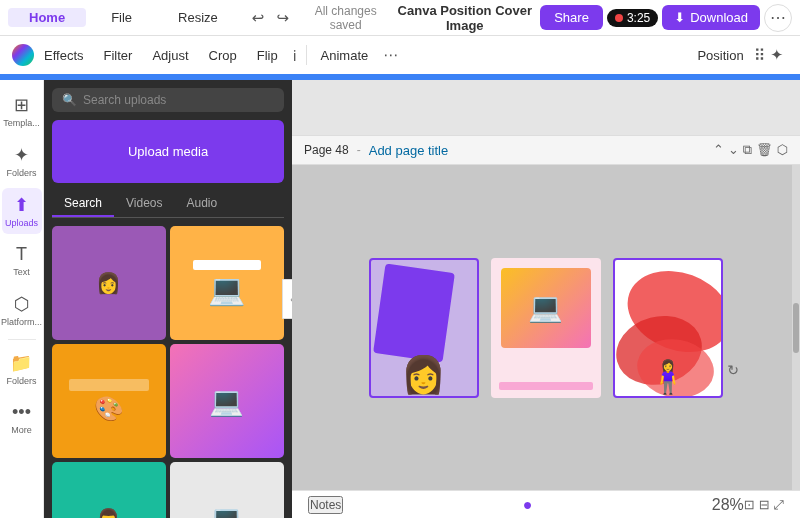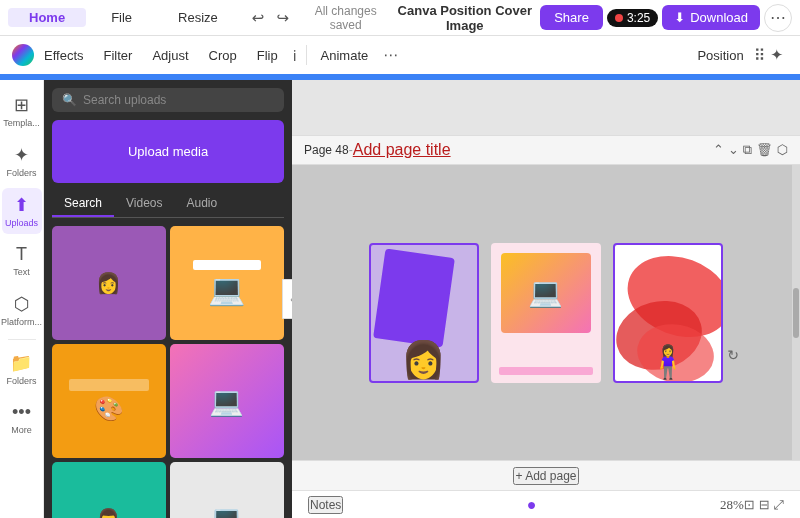--- a/index.html
+++ b/index.html
@@ -92,24 +92,24 @@
 
     
     .canvas-area {
       flex: 1; background: #e5e5e5; overflow: hidden; position: relative; display: flex; flex-direction: column;
     }
     .canvas-top-empty { height: 60px; background: #e5e5e5; }
 
     
     .page-strip {
       height: 30px; background: #f5f5f5; border-top: 1px solid #ddd; border-bottom: 1px solid #ddd;
-      display: flex; align-items: center; padding: 0 12px; 
+      display: flex; align-items: center; padding: 0 12px; gap: 8px;
     }
     .page-label { font-size: 12px; color: #333; font-weight: 500; }
-    .page-title-placeholder { font-size: 16px; color: #b91c1c; cursor: pointer; text-decoration: underline; }
+    .page-title-placeholder { font-size: 13px; color: #0369a1; cursor: pointer; }
     .page-strip-icons { display: flex; gap: 4px; margin-left: auto; }
     .page-strip-icon { font-size: 13px; color: #666; cursor: pointer; }
 
     
     .canvas-content {
       flex: 1; display: flex; align-items: center; justify-content: center;
       background: #c8c8c8; position: relative; overflow: hidden;
     }
     .canvas-thumb {
       border-radius: 4px; overflow: hidden; cursor: pointer; position: relative;
@@ -124,21 +124,21 @@
     }
     .add-page-btn { font-size: 12px; color: #555; cursor: pointer; }
 
     
     .status-bar {
       height: 28px; background: #fff; border-top: 1px solid #e0e0e0;
       display: flex; align-items: center; padding: 0 16px; gap: 0;
     }
     .notes-btn { font-size: 12px; color: #555; cursor: pointer; }
     .status-spacer { flex: 1; }
-    .zoom-display { font-size: 13px; color: #555; font-family: Liberation Serif, serif; }
+    .zoom-display { font-size: 16px; color: #555; }
     .zoom-icons { display: flex; gap: 4px; }
     .zoom-icon-btn { background: none; border: none; cursor: pointer; font-size: 13px; color: #666; }
 
     
     .panel-collapse {
       position: absolute; right: -10px; top: 50%; transform: translateY(-50%);
       width: 20px; height: 40px; background: #fff; border: 1px solid #ddd; border-radius: 0 4px 4px 0;
       display: flex; align-items: center; justify-content: center; cursor: pointer; z-index: 10; font-size: 10px; color: #888;
     }
 
@@ -319,23 +319,20 @@
         </div>
 
         <div style="position:absolute; right:-16px; bottom:20px; font-size:14px; color:#666; cursor:pointer;">↻</div>
       </div>
 
       <div style="position:absolute; right:0; top:0; bottom:0; width:8px; background:#d8d8d8; display:flex; align-items:center; justify-content:center;">
         <div style="width:6px; height:50px; background:#aaa; border-radius:3px;"></div>
       </div>
     </div>
 
-    <div class="bottom-bar">
-      <button class="add-page-btn">+ Add page</button>
-    </div>
 
     <div class="status-bar">
       <button class="notes-btn">Notes</button>
       <div class="status-spacer"></div>
 
       <div style="display:flex; gap:3px; align-items:center;">
         <span style="font-size:16px; color:#7c3aed; cursor:pointer;">●</span>
       </div>
       <div class="status-spacer"></div>
       <span class="zoom-display">28%</span>

